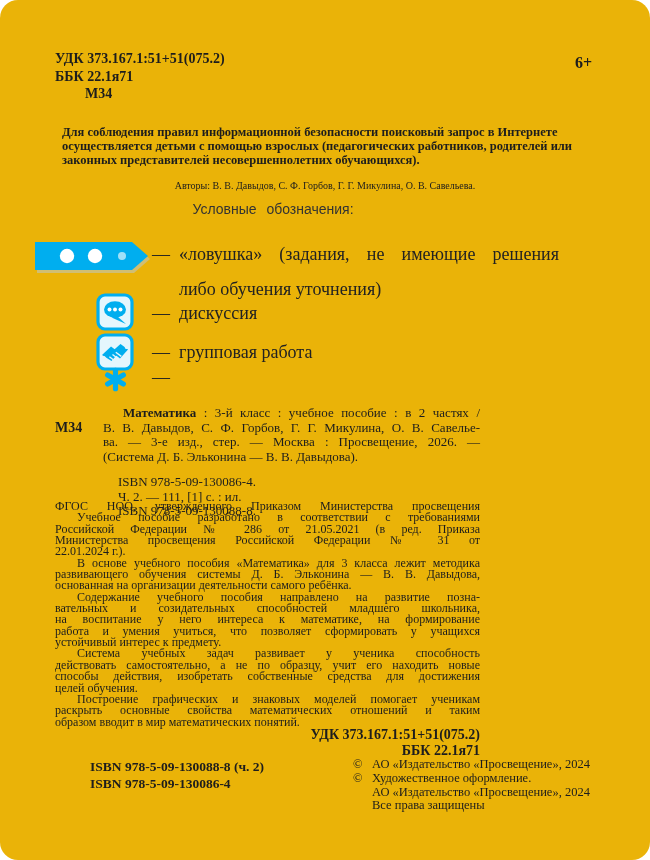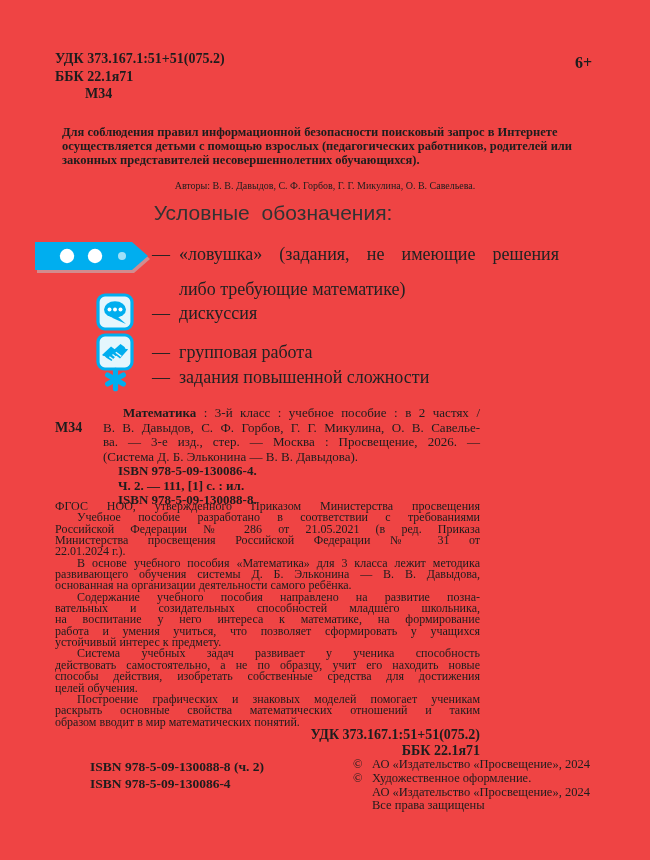--- a/index.html
+++ b/index.html
@@ -1,44 +1,44 @@
 <!DOCTYPE html>
 <html><head>
 <meta charset="utf-8">
 <style>
   html,body{margin:0;padding:0;background:#ffffff;}
-  .page{position:relative;width:650px;height:860px;background:#ef4444;overflow:hidden;
-        font-family:"Liberation Serif",serif;color:#1d1d1d;}
+  .page{position:relative;width:650px;height:860px;background:#eab308;overflow:hidden;
+        font-family:"Liberation Serif",serif;color:#1d1d1d;border-radius:18px;}
   
   .udk-block{position:absolute;left:55px;top:50px;font-weight:bold;font-size:14px;line-height:17.5px;}
   .udk-block .code-line3{padding-left:30px;}
   .age-badge{position:absolute;left:575px;top:54px;font-weight:bold;font-size:16px;}
   
   .series-line{position:absolute;left:0;top:103px;width:650px;text-align:center;
                font-style:italic;font-size:14px;letter-spacing:.6px;}
   .safety-note{position:absolute;left:62px;top:125px;width:526px;text-align:left;
                font-weight:bold;font-size:12.5px;line-height:14px;}
   .authors-line{position:absolute;left:0;top:180px;width:650px;text-align:center;font-size:10px;}
   
   .legend-title{position:absolute;left:0;top:201px;width:546px;text-align:center;
-                font-family:"Liberation Sans",sans-serif;font-size:21px;color:#333;word-spacing:6px;}
+                font-family:"Liberation Sans",sans-serif;font-size:14px;color:#333;word-spacing:6px;}
   .legend-dash{position:absolute;left:152px;font-size:18px;color:#222;}
   .legend-text{position:absolute;left:179px;font-size:18px;color:#222;}
   .trap-banner{position:absolute;left:33px;top:240px;}
   .jline{ text-align:justify; text-align-last:justify;}
   .jline.last{text-align-last:left;}
   .legend-lines{width:380px;line-height:34.5px;}
   .icon-box{position:absolute;left:96px;}
   .star-box{position:absolute;left:103px;}
   
   .catalog{position:absolute;left:55px;top:406px;width:425px;font-size:13px;line-height:14.5px;}
   .catalog .m-code{position:absolute;left:0;top:15px;font-weight:bold;font-size:14px;}
   .card-text{margin-left:48px;width:377px;}
   .card-text .indent{text-indent:20px;}
-  .isbn-sub{margin-left:63px;margin-top:0;font-weight:bold;}
+  .isbn-sub{margin-left:63px;margin-top:11px;font-weight:normal;}
   
   .annotation{position:absolute;left:55px;top:501px;width:425px;font-size:12px;line-height:11.35px;}
   .annotation .indent{text-indent:22px;}
   
   .udk-footer{position:absolute;left:55px;top:727px;width:425px;text-align:right;
               font-weight:bold;font-size:14px;line-height:15.5px;}
   
   .footer-isbn{position:absolute;left:55px;top:758px;font-weight:bold;font-size:13.5px;line-height:17px;margin-left:35px;}
   .copyright{position:absolute;left:353px;top:758px;font-size:12.5px;line-height:13.8px;}
   .cr-row{display:flex;}
@@ -69,21 +69,21 @@
       <polygon points="4,5 101,5 117,19 101,33 4,33" fill="#b9c6cc" opacity="0.55"></polygon>
       <polygon points="2,2 99,2 115,16 99,30 2,30" fill="#00AEEF"></polygon>
       <circle cx="34" cy="16" r="7.2" fill="#ffffff"></circle>
       <circle cx="62" cy="16" r="7.2" fill="#ffffff"></circle>
       <circle cx="89" cy="16" r="4" fill="#9FE0F8"></circle>
     </svg>
   </div>
   <div class="legend-dash" style="top:244px;">—</div>
   <div class="legend-text legend-lines" style="top:237px;">
     <div class="jline">«ловушка» (задания, не имеющие решения</div>
-    <div class="jline last">либо требующие математике)</div>
+    <div class="jline last">либо обучения уточнения)</div>
   </div>
 
   <div class="icon-box" style="top:293px;">
     <svg width="38" height="38" viewBox="0 0 38 38">
       <rect x="2" y="2" width="34" height="34" rx="7" fill="#E4F6FD" stroke="#00AEEF" stroke-width="3.2"></rect>
       <ellipse cx="19" cy="16.5" rx="11" ry="8.3" fill="#00AEEF"></ellipse>
       <path d="M21 23 L30 31 L15.5 24.5 Z" fill="#00AEEF"></path>
       <circle cx="13.5" cy="16.5" r="2" fill="#ffffff"></circle>
       <circle cx="19" cy="16.5" r="2" fill="#ffffff"></circle>
       <circle cx="24.5" cy="16.5" r="2" fill="#ffffff"></circle>
@@ -108,21 +108,20 @@
   <div class="star-box" style="top:367px;">
     <svg width="25" height="25" viewBox="0 0 26 26">
       <g stroke="#00AEEF" stroke-width="5.4" stroke-linecap="round">
         <line x1="13" y1="3.5" x2="13" y2="22.5"></line>
         <line x1="4.8" y1="8.3" x2="21.2" y2="17.7"></line>
         <line x1="4.8" y1="17.7" x2="21.2" y2="8.3"></line>
       </g>
     </svg>
   </div>
   <div class="legend-dash" style="top:367px;">—</div>
-  <div class="legend-text" style="top:367px;">задания повышенной сложности</div>
 
   <div class="catalog">
     <div class="m-code">М34</div>
     <div class="card-text">
       <div class="jline indent"><b>Математика</b><span> : 3-й класс : учебное пособие : в 2 частях /</span></div>
       <div class="jline">В. В. Давыдов, С. Ф. Горбов, Г. Г. Микулина, О. В. Савелье-</div>
       <div class="jline">ва. — 3-е изд., стер. — Москва : Просвещение, 2026. —</div>
       <div class="jline last">(Система Д. Б. Эльконина — В. В. Давыдова).</div>
     </div>
     <div class="isbn-sub">

